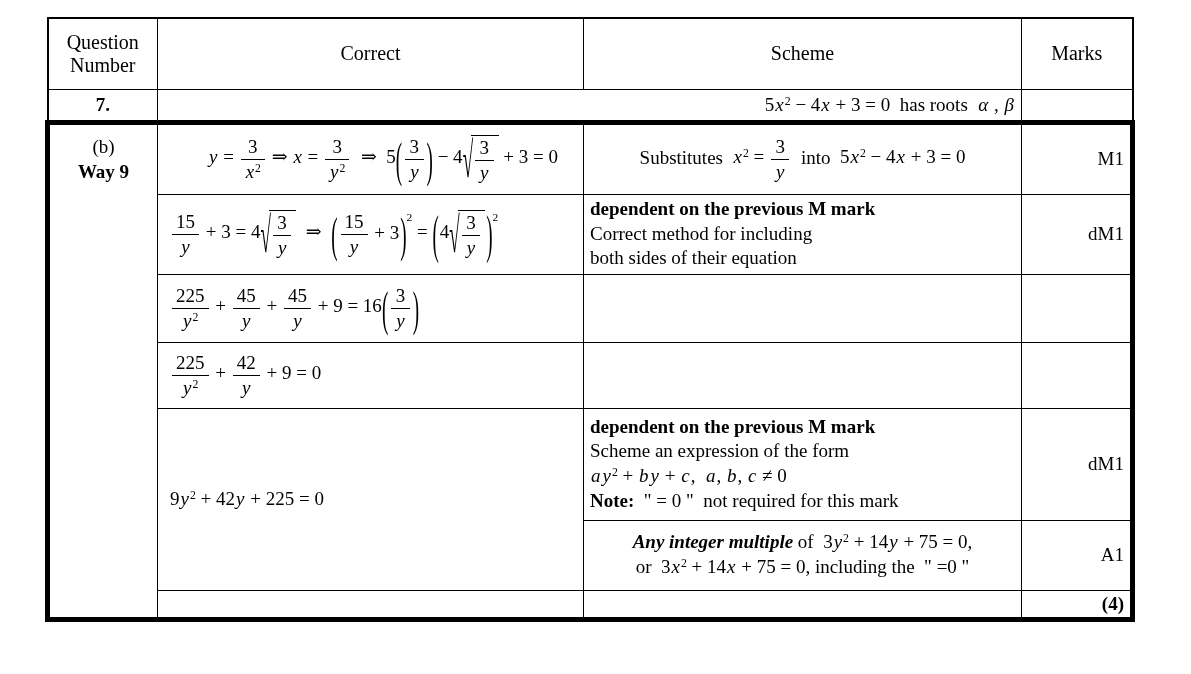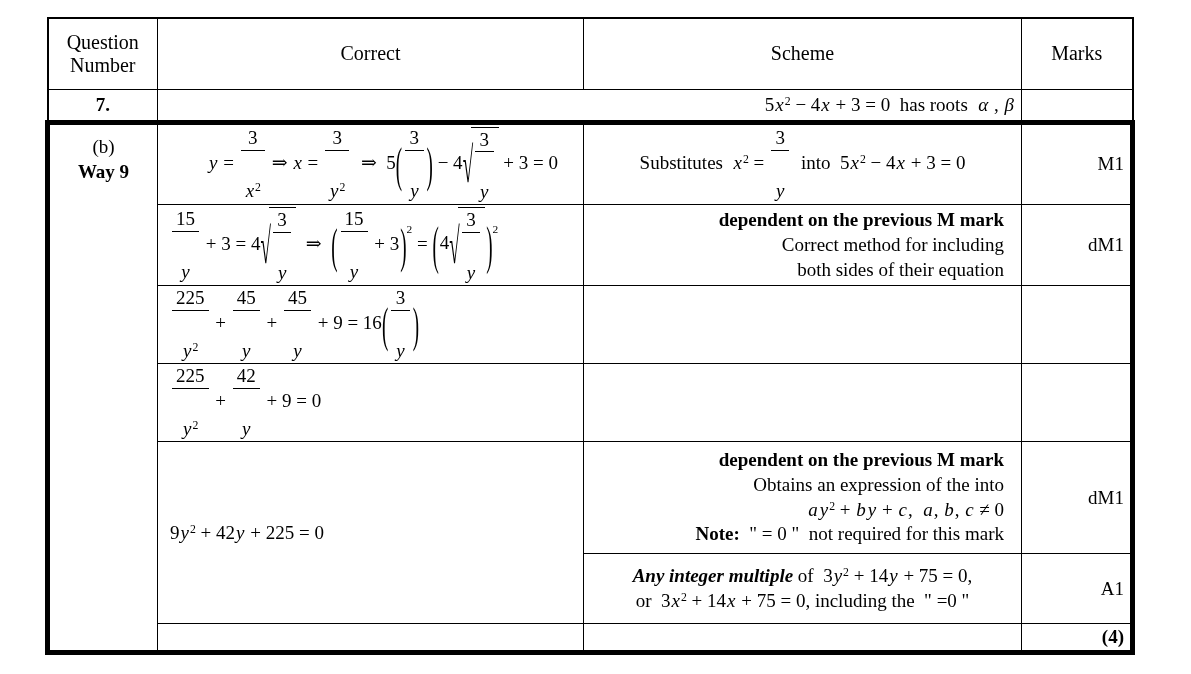--- a/index.html
+++ b/index.html
@@ -41,36 +41,36 @@
   tr.r6  { height: 70px; }
   tr.r7  { height: 28px; }
 
   td.qnum { text-align: center; font-weight: bold; }
   td.qn   { text-align: center; vertical-align: top; padding-top: 9px; line-height: 1.35; }
   .way-label { font-weight: bold; }
   td.statement { text-align: right; }
   td.scheme { text-align: left; padding-left: 12px; }
   tr.r1 td.scheme { padding-left: 50px; }
   td.notes { text-align: center; line-height: 1.3; }
-  td.notes.right { text-align: right; padding-right: 17px; }
+  td.notes.right { text-align: left; padding-right: 17px; }
   td.marks { text-align: right; padding-left: 10px; }
   td.total { text-align: right; font-weight: bold; padding-right: 6px; }
 
   .b  { font-weight: bold; }
   .bi { font-weight: bold; font-style: italic; text-align: right; }
   .nline { display: block; }
 
   
   .math { white-space: nowrap; }
   i.mvar { font-style: italic; padding: 0 1px; }
   sup.msup { font-size: 0.62em; vertical-align: 0.55em; line-height: 0; font-style: normal; }
   sup.mtop { font-size: 0.60em; vertical-align: 1.45em; line-height: 0; font-style: normal; }
   .mfrac { display: inline-block; vertical-align: middle; text-align: center; padding: 0 2px; }
   .mnum  { display: block; padding: 0 4px 2px; border-bottom: 1.5px solid #000; line-height: 1.05; }
-  .mden  { display: block; padding: 2px 4px 0; line-height: 1.05; margin-top: 28px; }
+  .mden  { display: block; padding: 2px 4px 0; line-height: 1.05; }
   .msqrt { display: inline-flex; align-items: center; vertical-align: middle; }
   .rsign { display: inline-block; line-height: 1; transform-origin: 50% 50%; }
   .mrad  { display: inline-block; border-top: 1.5px solid #000; padding: 2px 3px 0 2px; margin-left: -2px; }
   .mbrak { display: inline-flex; align-items: center; vertical-align: middle; }
   .paren { display: inline-block; line-height: 1; transform-origin: 50% 50%; }
   .mbody { display: inline-block; padding: 0 1px; }
 </style>
 </head>
 <body>
 
@@ -149,21 +149,21 @@
     </tr>
     <tr class="r4">
       <td class="scheme"><span class="math"><span class="mfrac"><span class="mnum">225</span><span class="mden"><i class="mvar">y</i><sup class="msup">2</sup></span></span> + <span class="mfrac"><span class="mnum">42</span><span class="mden"><i class="mvar">y</i></span></span> + 9 = 0</span></td>
       <td class="notes"></td>
       <td class="marks"></td>
     </tr>
     <tr class="r5">
       <td class="scheme" rowspan="2"><span class="math">9<i class="mvar">y</i><sup class="msup">2</sup> + 42<i class="mvar">y</i> + 225 = 0</span></td>
       <td class="notes right">
           <span class="nline"><span class="b">dependent on the previous M mark</span></span>
-          <span class="nline"><span>Obtains an expression of the into</span></span>
+          <span class="nline"><span>Scheme an expression of the form</span></span>
           <span class="nline"><span class="math"><i class="mvar">a</i><i class="mvar">y</i><sup class="msup">2</sup> + <i class="mvar">b</i><i class="mvar">y</i> + <i class="mvar">c</i>,&nbsp; <i class="mvar">a</i>, <i class="mvar">b</i>, <i class="mvar">c</i> ≠ 0</span></span>
           <span class="nline"><span class="b">Note:</span><span> &nbsp;" = 0 "&nbsp; not required for this mark</span></span>
         </td>
       <td class="marks">dM1</td>
     </tr>
     <tr class="r6">
       <td class="notes">
           <span class="nline"><span class="bi">Any integer multiple</span><span> of&nbsp; </span><span class="math">3<i class="mvar">y</i><sup class="msup">2</sup> + 14<i class="mvar">y</i> + 75 = 0,</span></span>
           <span class="nline"><span>or&nbsp; </span><span class="math">3<i class="mvar">x</i><sup class="msup">2</sup> + 14<i class="mvar">x</i> + 75 = 0,</span><span> including the&nbsp; " =0 "</span></span>
         </td>

